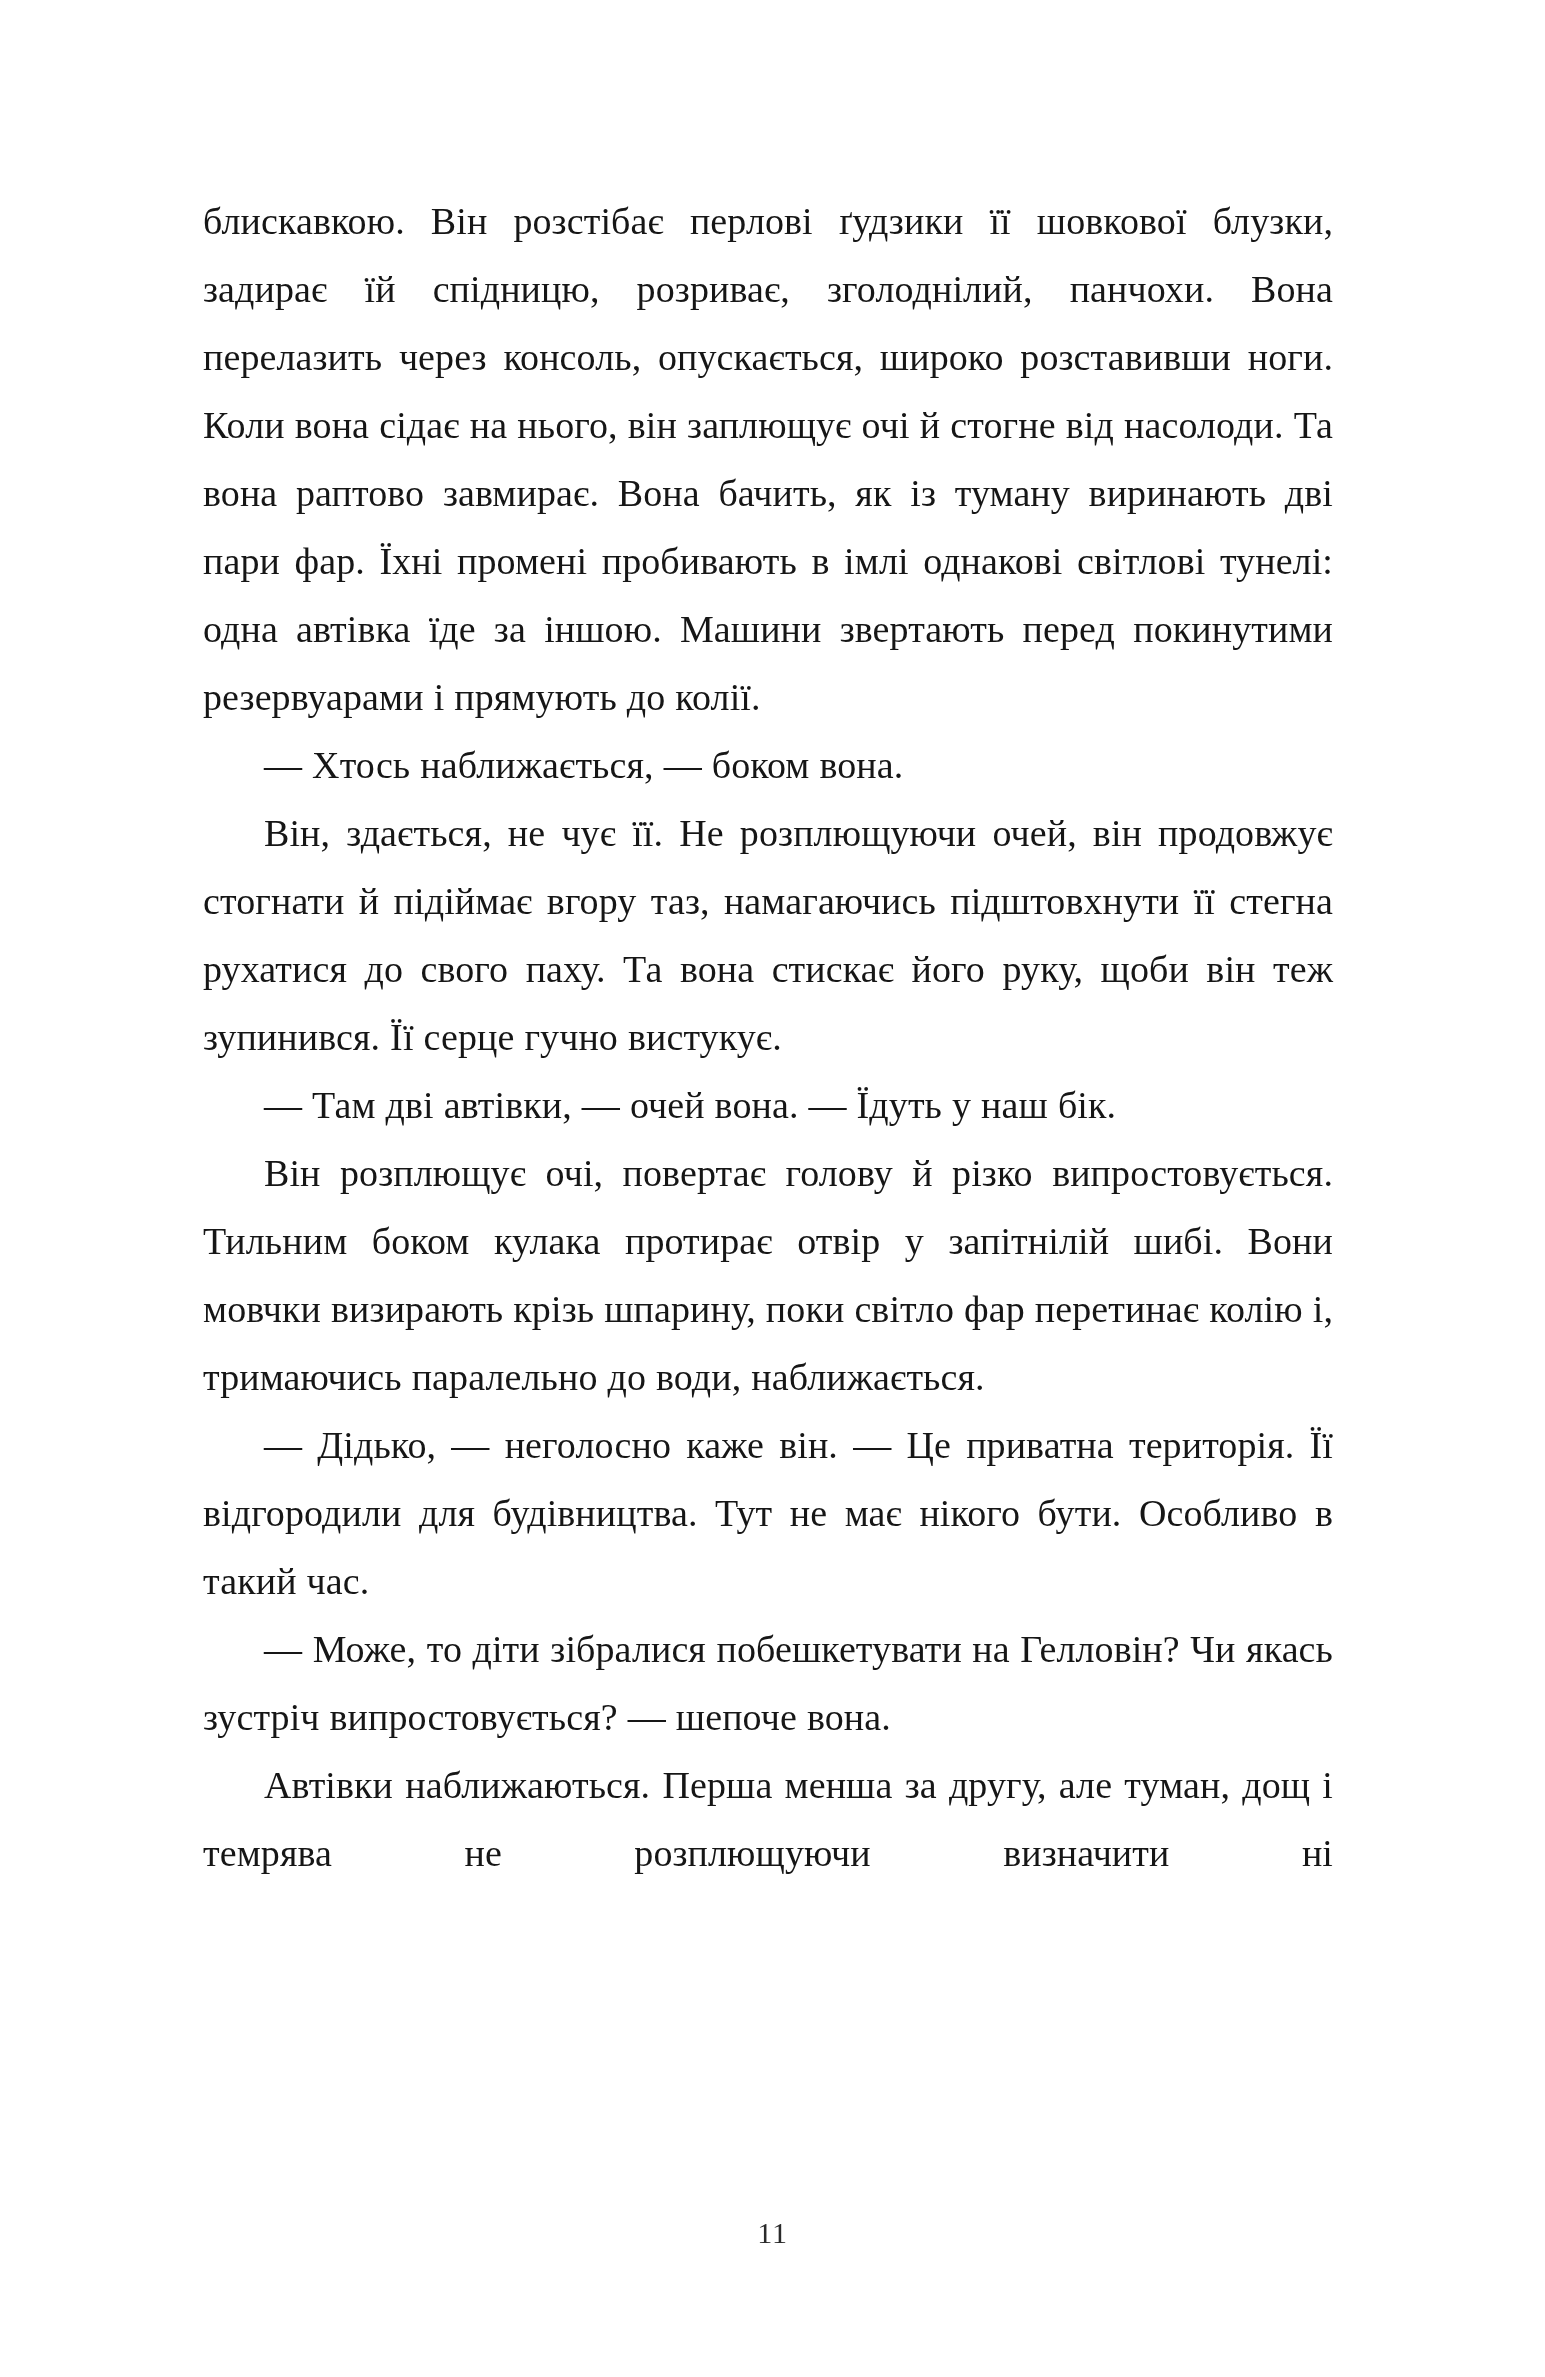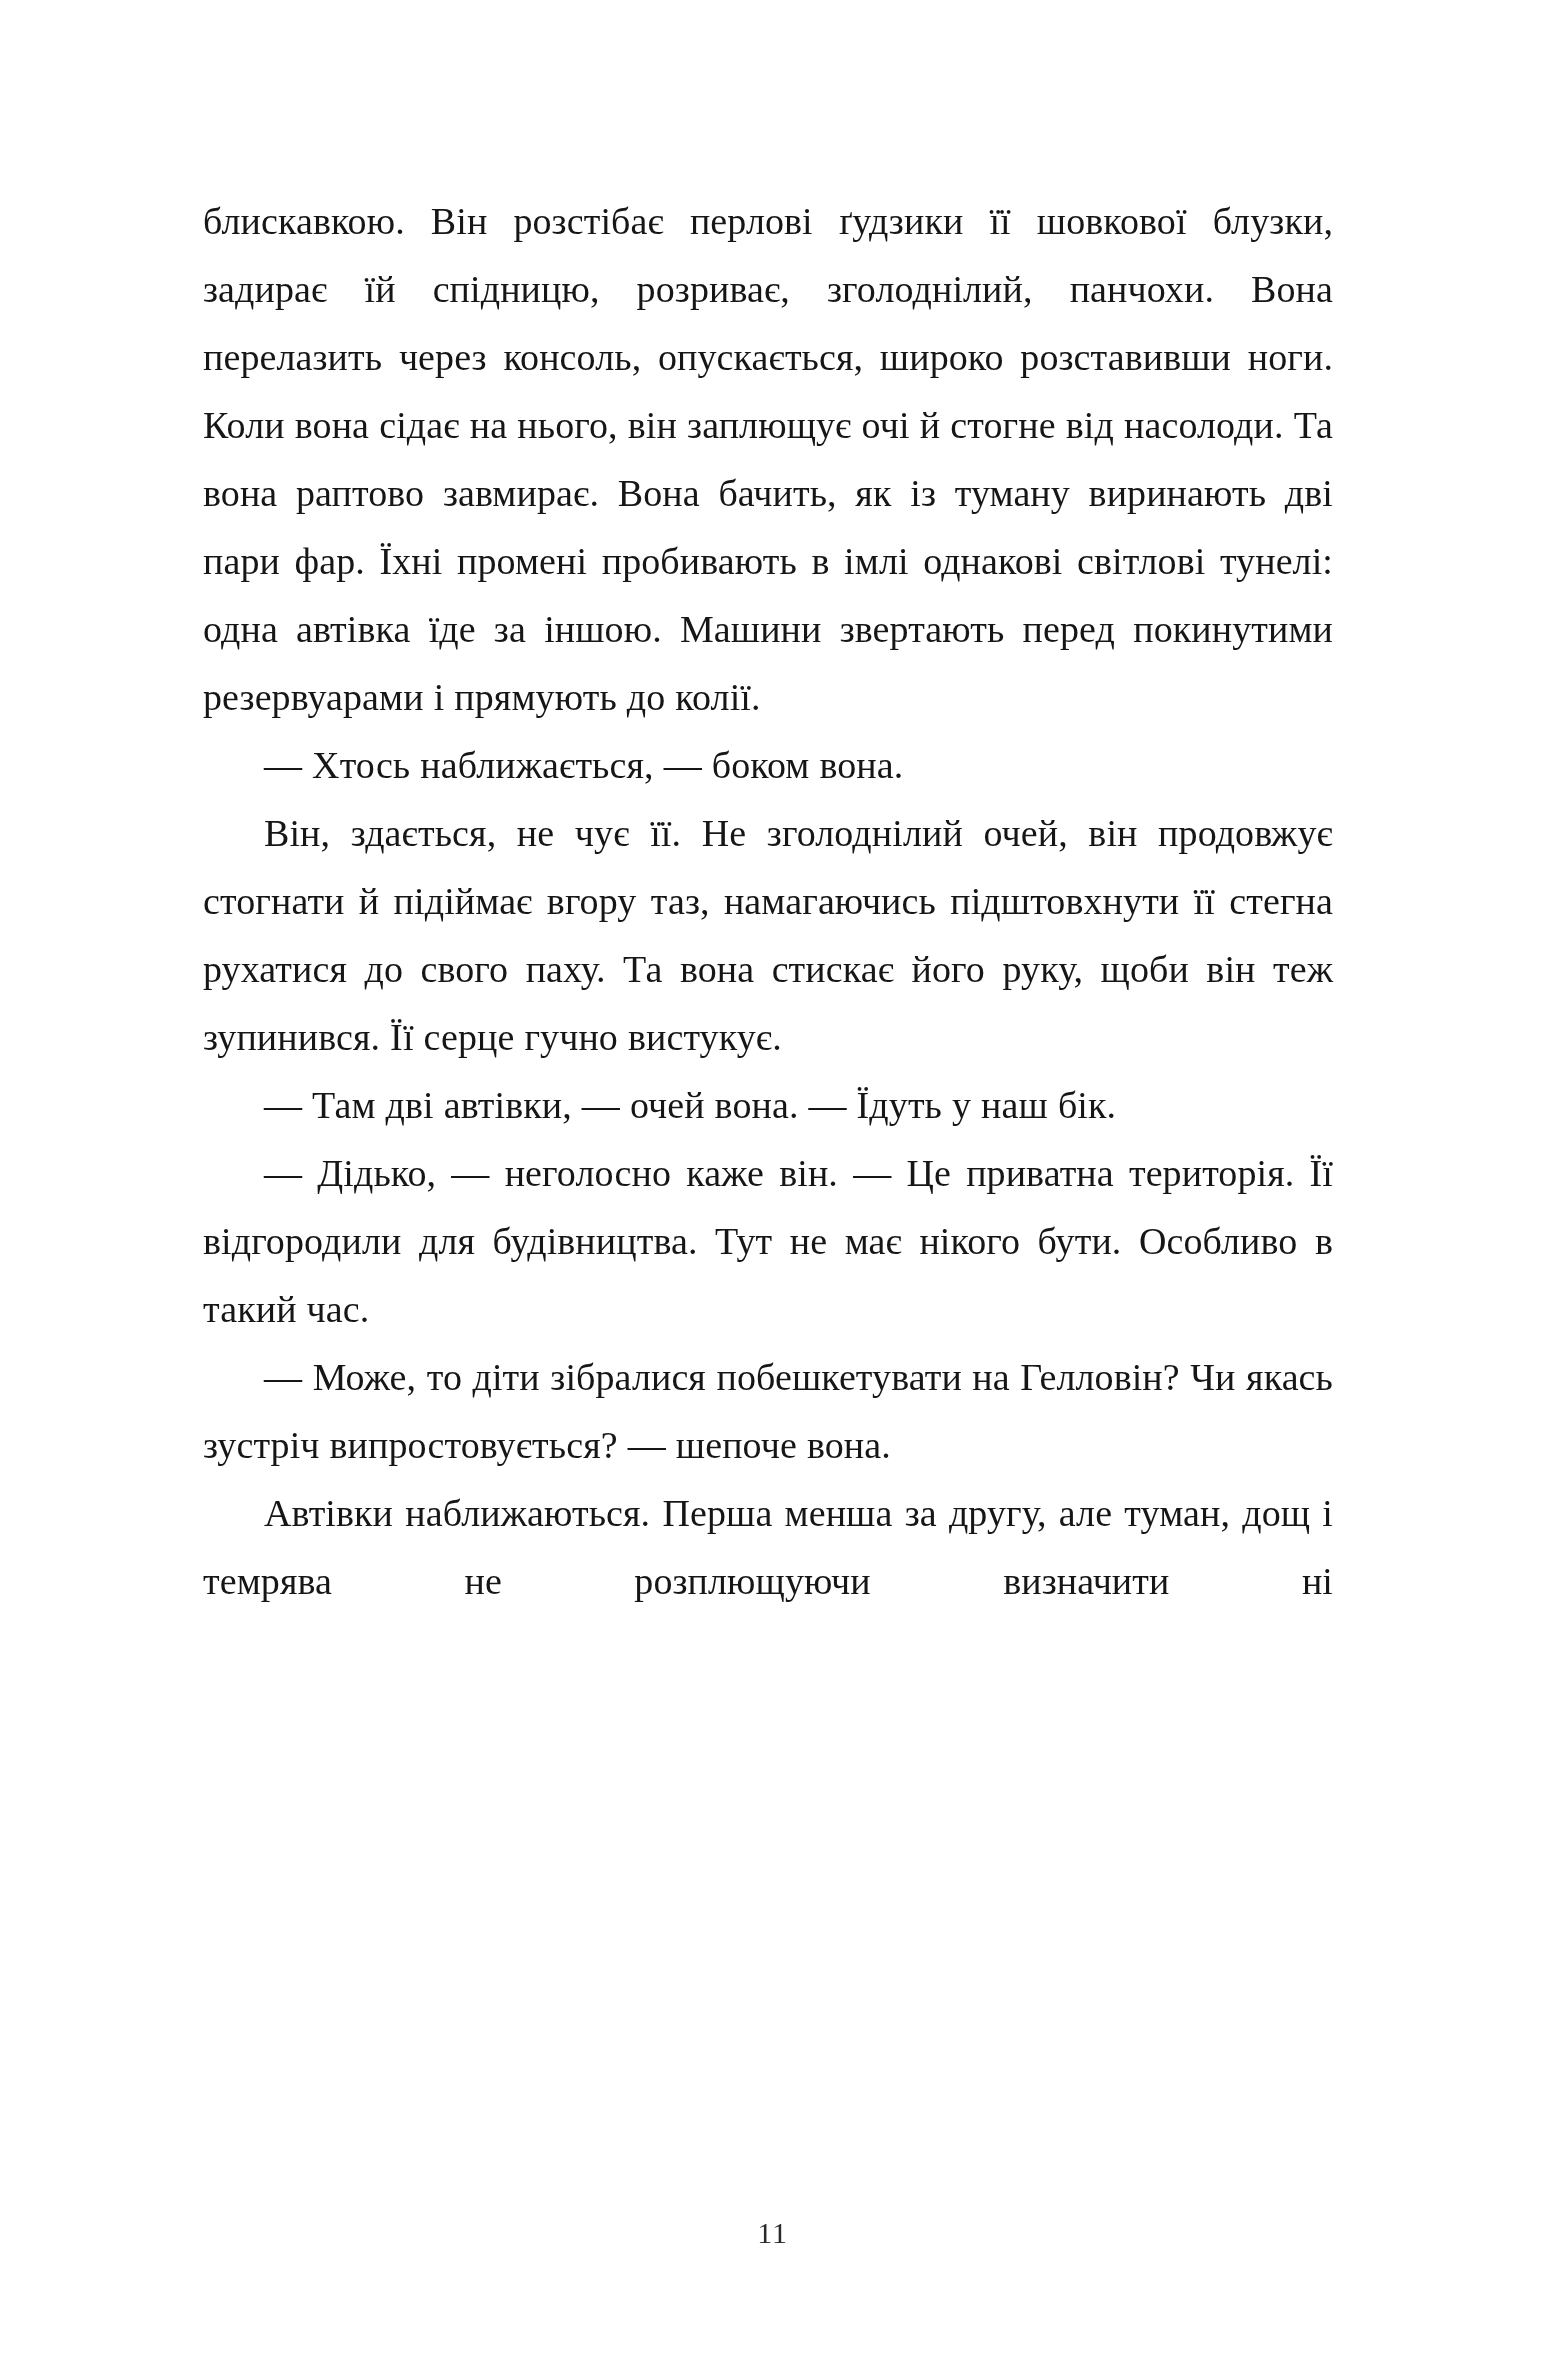--- a/index.html
+++ b/index.html
@@ -74,24 +74,25 @@
 <body>
 
 <div class="page">
 
   <div class="text-block">
 
     <p class="para continuation">блискавкою. Він розстібає перлові ґудзики її шовкової блузки, задирає їй спідницю, розриває, зголоднілий, панчохи. Вона перелазить через консоль, опускається, широко розставивши ноги. Коли вона сідає на нього, він заплющує очі й стогне від насолоди. Та вона раптово завмирає. Вона бачить, як із туману виринають дві пари фар. Їхні промені пробивають в імлі однакові світлові тунелі: одна автівка їде за іншою. Машини звертають перед покинутими резервуарами і прямують до колії.</p>
 
     <p class="para indent">— Хтось наближається, — боком вона.</p>
 
-    <p class="para indent">Він, здається, не чує її. Не зголоднілий очей, він продовжує стогнати й підіймає вгору таз, намагаючись підштовхнути її стегна рухатися до свого паху. Та вона стискає його руку, щоби він теж зупинився. Її серце гучно вистукує.</p>
+    <p class="para indent">Він, здається, не чує її. Не розплющуючи очей, він продовжує стогнати й підіймає вгору таз, намагаючись підштовхнути її стегна рухатися до свого паху. Та вона стискає його руку, щоби він теж зупинився. Її серце гучно вистукує.</p>
 
     <p class="para indent">— Там дві автівки, — очей вона. — Їдуть у наш бік.</p>
 
+    <p class="para indent">Він розплющує очі, повертає голову й різко випростовується. Тильним боком кулака протирає отвір у запітнілій шибі. Вони мовчки визирають крізь шпарину, поки світло фар перетинає колію і, тримаючись паралельно до води, наближається.</p>
 
     <p class="para indent">— Дідько, — неголосно каже він. — Це приватна територія. Її відгородили для будівництва. Тут не має нікого бути. Особливо в такий час.</p>
 
     <p class="para indent">— Може, то діти зібралися побешкетувати на Гелловін? Чи якась зустріч випростовується? — шепоче вона.</p>
 
     <p class="para indent force-justify">Автівки наближаються. Перша менша за другу, але туман, дощ і темрява не розплющуючи визначити ні</p>
 
   </div>
 
   <div class="folio">11</div>

